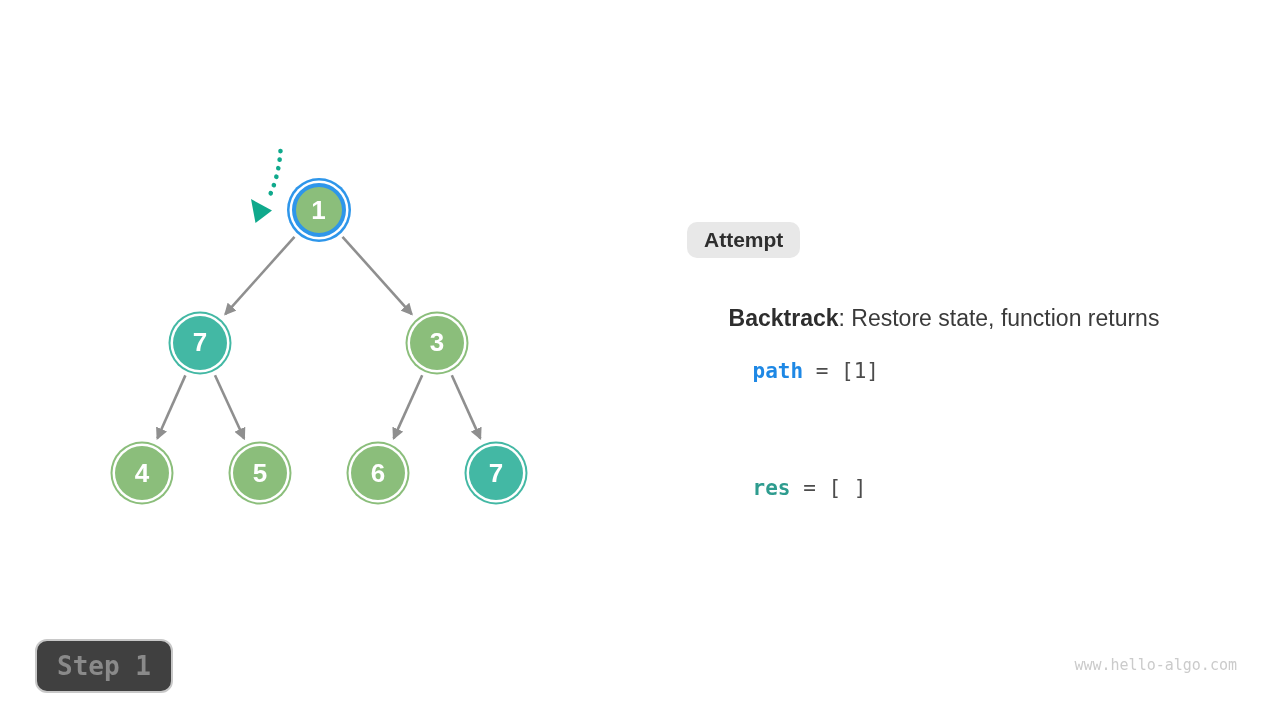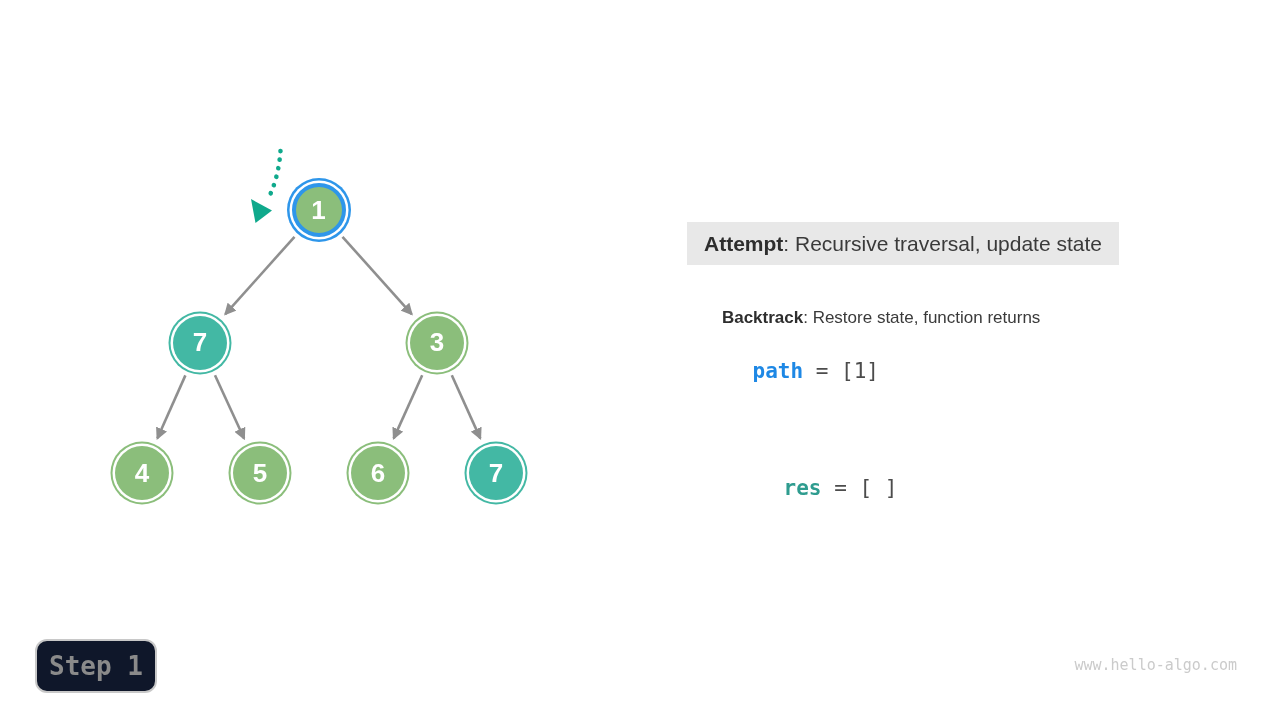--- a/index.html
+++ b/index.html
@@ -11,34 +11,34 @@
   .canvas{position:relative;width:1280px;height:720px;background:#fff;overflow:hidden;
           font-family:"Liberation Sans",sans-serif;}
   .tree-svg{position:absolute;left:0;top:0;width:1280px;height:720px;}
   #nodes{position:absolute;left:0;top:0;width:0;height:0;}
   .node{position:absolute;width:54px;height:54px;border-radius:50%;box-sizing:border-box;
         display:flex;align-items:center;justify-content:center;color:#fff;
         font:700 26px "Liberation Sans",sans-serif;}
   .node.green{background:var(--green);box-shadow:0 0 0 2.5px #fff,0 0 0 4.5px var(--green);}
   .node.teal{background:var(--teal);box-shadow:0 0 0 2.5px #fff,0 0 0 4.5px var(--teal);}
   .node.highlighted{border:4px solid var(--blue);box-shadow:0 0 0 2.5px #fff,0 0 0 5px var(--blue);}
-  .attempt-box{position:absolute;left:687px;top:222px;height:43px;padding:0 17px;
-        background:var(--attempt-bg);border-radius:0;display:flex;align-items:center;
+  .attempt-box{position:absolute;left:687px;top:222px;height:36px;padding:0 17px;
+        background:var(--attempt-bg);border-radius:10px;display:flex;align-items:center;
         font-size:21px;line-height:24px;color:var(--text);white-space:pre;}
-  .note-line{position:absolute;left:703px;font-size:17px;line-height:24px;color:var(--text);white-space:pre;}
+  .note-line{position:absolute;left:703px;font-size:23px;line-height:24px;color:var(--text);white-space:pre;}
   .backtrack-line{top:282px;}
   .b{font-weight:700;color:#2E2E2E;}
   .code-line{position:absolute;left:702px;font:700 21px/26px "DejaVu Sans Mono",monospace;white-space:pre;}
   .path-line{top:332px;}
   .res-line{top:449px;}
   .kw-path{color:var(--kw-path);}
-  .kw-res{color:var(--kw-res);margin-left:31px;}
+  .kw-res{color:var(--kw-res);}
   .val{color:#4C4C4C;font-weight:400;}
-  .step-box{position:absolute;left:35px;top:639px;width:122px;height:54px;box-sizing:border-box;
-        border:2px solid #C8C8C8;border-radius:12px;background:#0f172a;
+  .step-box{position:absolute;left:35px;top:639px;width:138px;height:54px;box-sizing:border-box;
+        border:2px solid #C8C8C8;border-radius:12px;background:#404040;
         display:flex;align-items:center;justify-content:center;
         font:700 26px "DejaVu Sans Mono",monospace;color:var(--step-text);white-space:pre;}
   .watermark{position:absolute;right:43px;top:656px;font:15px "DejaVu Sans Mono",monospace;color:var(--wm);}
 </style>
 </head>
 <body>
 
 <div class="canvas">
 
   <svg class="tree-svg" viewBox="0 0 1280 720">
@@ -77,21 +77,21 @@
       </div>
       <div class="node green" style="left: 351px; top: 446px;">
         <span>6</span>
       </div>
       <div class="node teal" style="left: 469px; top: 446px;">
         <span>7</span>
       </div>
     </div>
 
   <div class="attempt-box">
-    <span class="b">Attempt</span><span>: Recursive traversal, update state</span>
+    <span class="b">Attempt</span>
   </div>
 
   <div class="note-line backtrack-line">
     <span class="b">Backtrack</span><span>: Restore state, function returns</span>
   </div>
 
   <div class="code-line path-line">
     <span class="kw-path">path</span><span class="val"> = [1]</span>
   </div>
 

